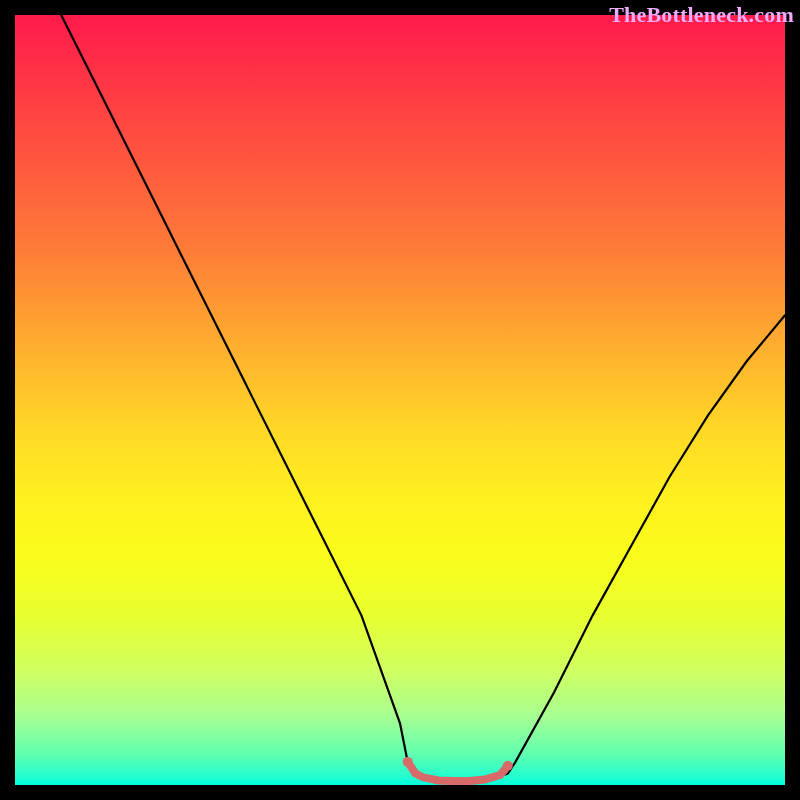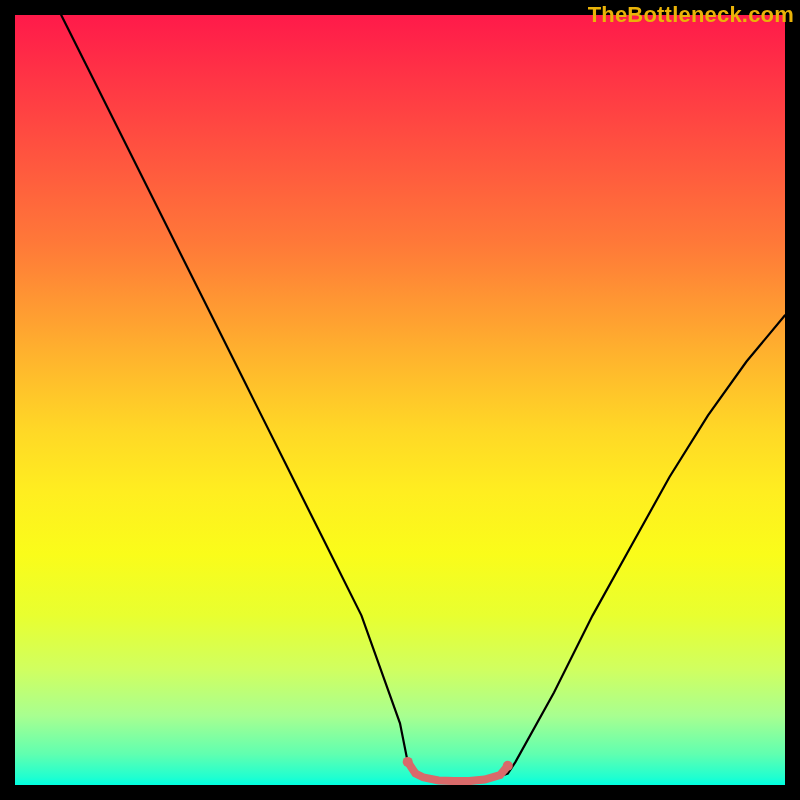--- a/index.html
+++ b/index.html
@@ -39,23 +39,24 @@
       #20ffd0 99%,
       #00ffe0 100%
     );
   }
   .watermark {
     position: absolute;
     top: 2px;
     right: 6px;
     font-size: 22px;
     font-weight: 600;
-    color: #eab308;
+    color: #f0abfc;
     letter-spacing: 0.2px;
     z-index: 10;
+    font-family: Liberation Serif, serif;
   }
   svg.curve {
     position: absolute;
     left: 15px;
     top: 15px;
     width: 770px;
     height: 770px;
     z-index: 5;
   }
 </style>

